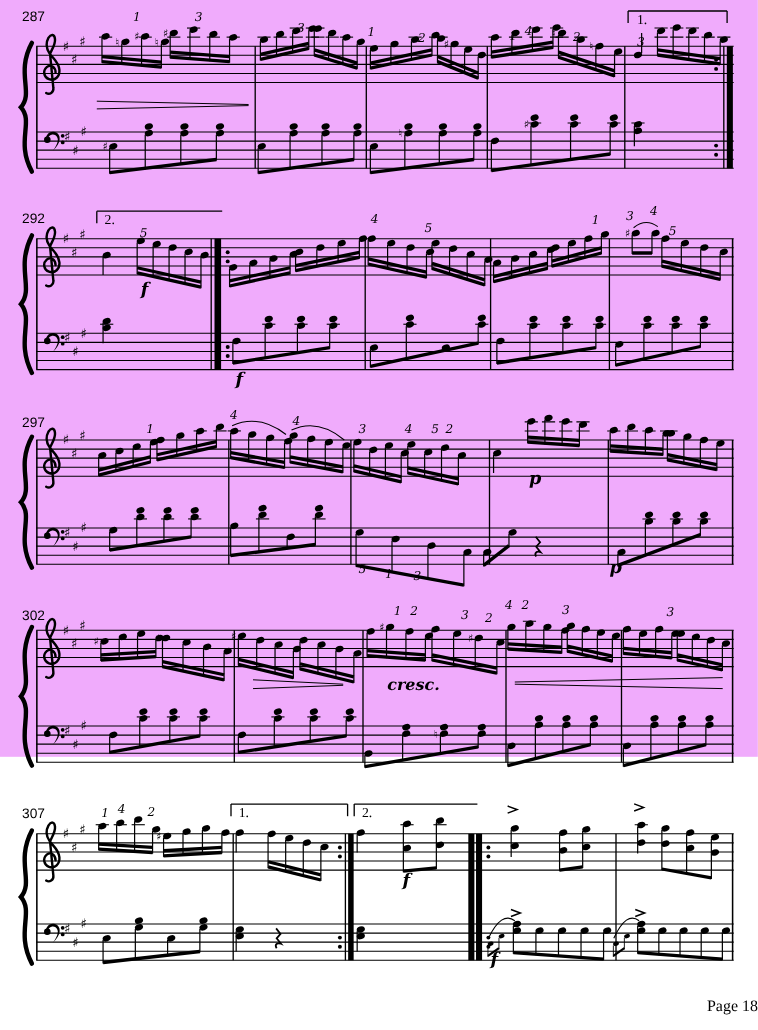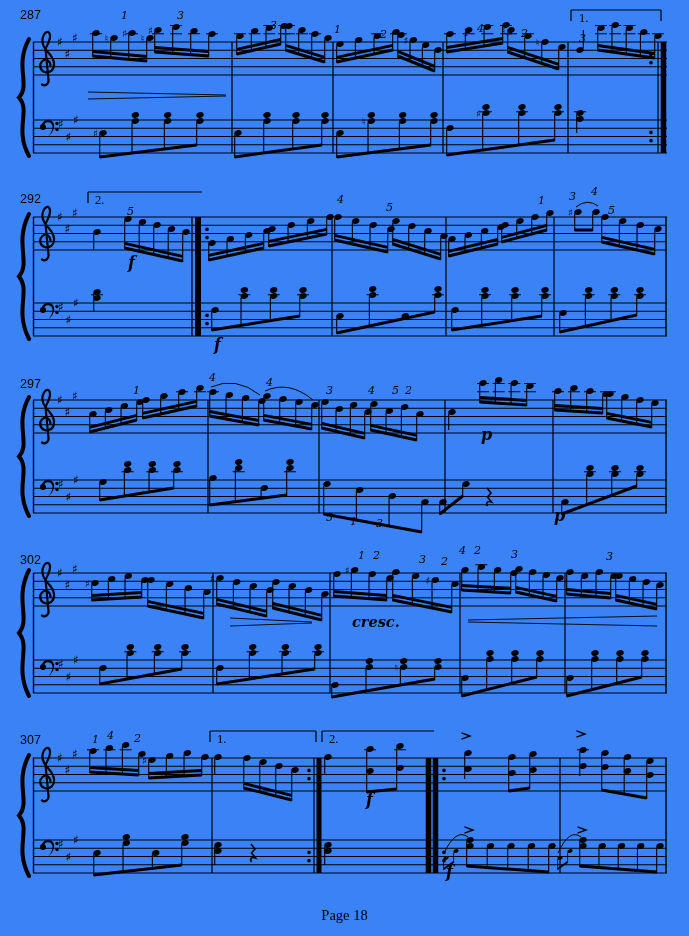--- a/index.html
+++ b/index.html
@@ -1,25 +1,25 @@
 <!DOCTYPE html>
 <html><head>
 <meta charset="utf-8">
 <style>
   html,body{margin:0;padding:0;background:#ffffff;width:689px;height:936px;overflow:hidden;}
-  #page{position:relative;width:689px;height:936px;background:#3b82f6;font-family:"Liberation Serif",serif;}
+  #page{position:relative;width:689px;height:688px;background:#f0abfc;font-family:"Liberation Serif",serif;}
   #score{position:absolute;left:0;top:0;}
   .mnum{font:12.5px "Liberation Sans",sans-serif;fill:#000;}
   .vlab{font:12.5px "Liberation Serif",serif;fill:#000;}
   .fing{font:italic 11px "DejaVu Serif",serif;fill:#000;}
   .dyn{font:italic 700 16px "DejaVu Serif",serif;fill:#000;}
   .cresc{font:italic 700 14.5px "DejaVu Serif",serif;fill:#000;}
   .acc{font:10px "DejaVu Sans",sans-serif;fill:#000;}
   .ksig{font:12px "DejaVu Sans",sans-serif;fill:#000;}
-  #page-label{position:absolute;left:0;right:0;top:907px;text-align:center;
+  #page-label{position:absolute;left:0;right:0;top:907px;text-align:right;
     font:14.5px "Liberation Serif",serif;color:#000;}
 </style>
 </head>
 <body>
 
 <div id="page">
   <svg id="score" width="689" height="936" viewBox="0 0 689 936">
       <text x="20" y="19" class="mnum" text-anchor="start">287</text>
       <line x1="33" y1="42" x2="667" y2="42" stroke="#000000" stroke-width="1"></line>
       <line x1="33" y1="50.25" x2="667" y2="50.25" stroke="#000000" stroke-width="1"></line>

